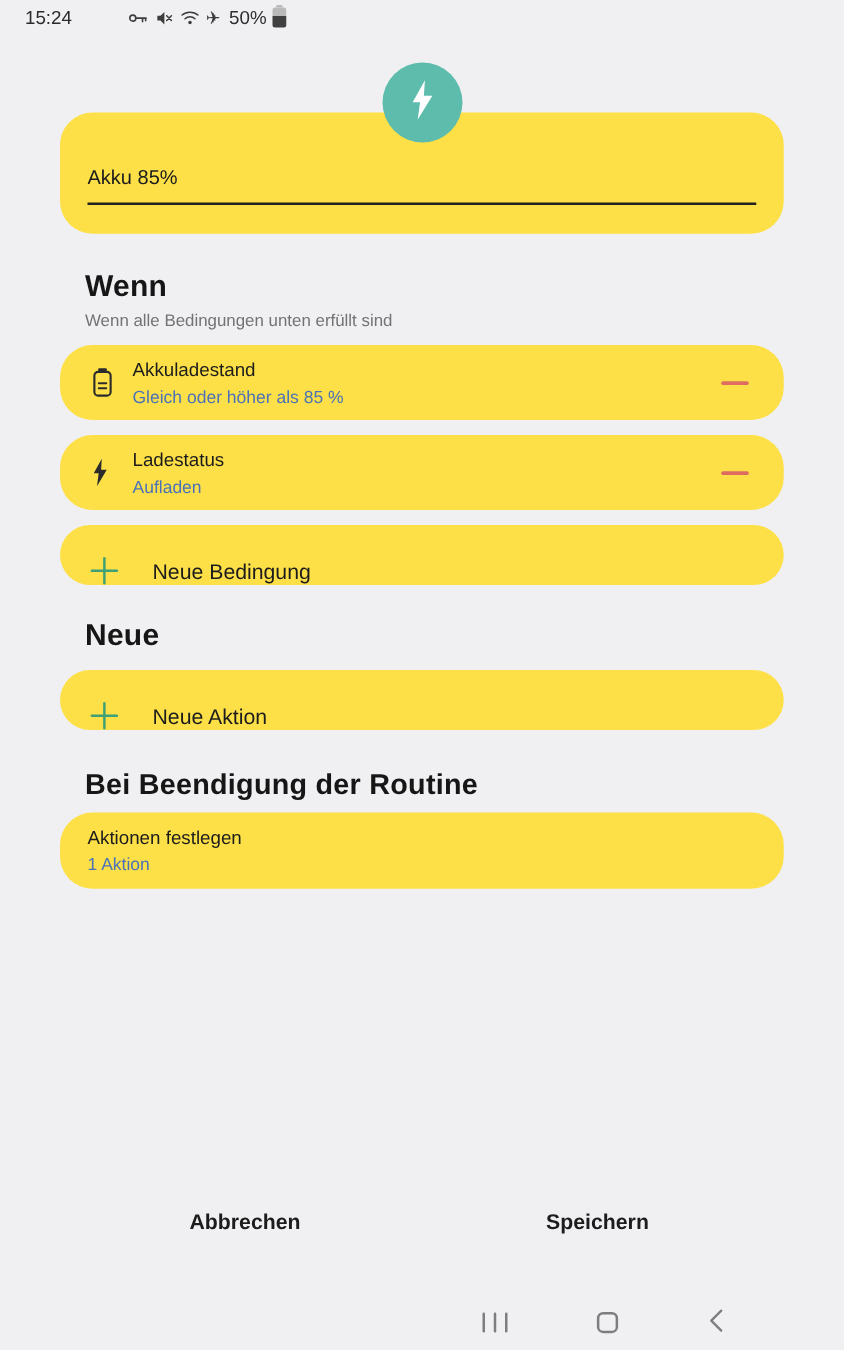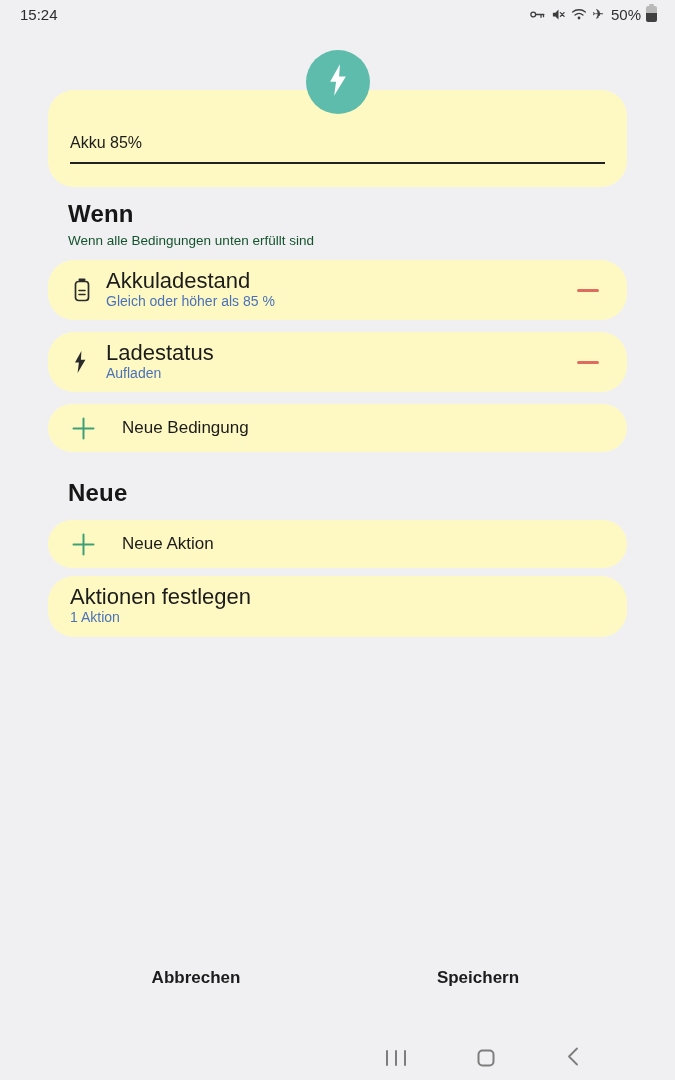--- a/index.html
+++ b/index.html
@@ -9,22 +9,23 @@
     background: #f0f0f3;
     position: relative;
     overflow: hidden;
     color: #1c1c1c;
   }
   .screen { position: absolute; inset: 0; }
 
   
   .status-bar {
     position: absolute; top: 0; left: 0; right: 0; height: 28px;
-    display: flex; align-items: center; justify-content: space-between;
+    display: flex; align-items: center; 
     padding: 0 18px 0 20px;
+    gap: 44px;
   }
   .status-time { font-size: 15px; color: #2b2b2b; }
   .status-icons { display: flex; align-items: center; gap: 5px; }
   .status-icons svg { display: block; }
   .plane-glyph { font-size: 14px; color: #3c3c3c; line-height: 1; }
   .batt-pct { font-size: 15px; color: #2f2f2f; margin-left: 2px; }
   .batt-shape {
     width: 11px; height: 16px; border-radius: 2px; position: relative;
     background: linear-gradient(to bottom, #b9b9b9 0 45%, #404040 45% 100%);
   }
@@ -36,56 +37,56 @@
   
   .content { position: absolute; top: 28px; left: 48px; width: 579px; }
 
   .hero { display: flex; justify-content: center; margin-top: 22px; position: relative; z-index: 2; }
   .hero-circle {
     width: 64px; height: 64px; border-radius: 50%;
     background: #5dbcab; display: flex; align-items: center; justify-content: center;
   }
 
   .card {
-    background: #fef9c3; border-radius: 26px;
+    background: #fde047; border-radius: 26px;
   }
   .name-card {
     margin-top: -24px; height: 97px; position: relative; z-index: 1;
     display: flex; align-items: flex-end;
   }
   .name-input {
     display: block; width: calc(100% - 44px); margin: 0 22px 23px 22px;
     border: none; border-bottom: 2px solid #222; background: transparent;
     font-family: inherit; font-size: 16px; color: #1c1c1c;
     padding: 0 0 10px 0; outline: none;
   }
 
-  .section-title { font-size: 24px; font-weight: 700; color: #161616; margin: 12px 0 0 20px; line-height: 30px; letter-spacing: 0.2px; }
+  .section-title { font-size: 24px; font-weight: 700; color: #161616; margin: 28px 0 0 20px; line-height: 30px; letter-spacing: 0.2px; }
   .section-title.dann { margin-top: 26px; }
   .section-title.end { margin-top: 28px; font-size: 23px; }
-  .section-sub { font-size: 13.5px; color: #14532d; margin: 3px 0 0 20px; line-height: 17px; }
+  .section-sub { font-size: 13.5px; color: #737373; margin: 3px 0 0 20px; line-height: 17px; }
 
   .row-card {
     margin-top: 11px; height: 60px;
     display: flex; align-items: center; padding: 0 24px 0 24px;
   }
   .row-card + .row-card { margin-top: 12px; justify-content: center; }
   .row-icon { width: 34px; display: flex; align-items: center; justify-content: flex-start; flex: 0 0 34px; }
   .row-text { flex: 1 1 auto; display: flex; flex-direction: column; gap: 2px; }
-  .row-title { font-size: 22px; color: #1c1c1c; line-height: 20px; }
+  .row-title { font-size: 15px; color: #1c1c1c; line-height: 20px; }
   .row-value { font-size: 14px; color: #4b72b8; line-height: 17px; }
   .minus-btn {
     flex: 0 0 auto; border: none; background: transparent; cursor: pointer;
     width: 30px; height: 30px; display: flex; align-items: center; justify-content: center; padding: 0;
   }
   .minus-bar { width: 22px; height: 3px; background: #de6c60; border-radius: 2px; display: block; }
 
   .add-card {
     margin-top: 12px; height: 48px; border-radius: 24px;
-    display: flex; align-items: center; padding: 0 24px; gap: 16px;
+    display: flex; align-items: flex-end; padding: 0 24px; gap: 16px;
     border: none; width: 100%; cursor: pointer; font-family: inherit;
   }
   .add-label { font-size: 17px; color: #1c1c1c; }
 
   .end-card {
     margin-top: 8px; height: 61px;
     display: flex; flex-direction: column; justify-content: center; gap: 2px;
     padding: 0 22px;
   }
 
@@ -209,20 +210,21 @@
 
     <button class="card add-card">
       <span class="row-icon">
         <svg width="23" height="23" viewBox="0 0 23 23">
           <path d="M11.5 1.5 V21.5 M1.5 11.5 H21.5" stroke="#3fa077" stroke-width="2" stroke-linecap="round"></path>
         </svg>
       </span>
       <span class="add-label">Neue Aktion</span>
     </button>
 
+    <h2 class="section-title end">Bei Beendigung der Routine</h2>
 
     <div class="card end-card">
       <div class="row-title">Aktionen festlegen</div>
       <div class="row-value">1 Aktion</div>
     </div>
 
   </div>
 
   <button class="footer-btn cancel">Abbrechen</button>
   <button class="footer-btn save">Speichern</button>

